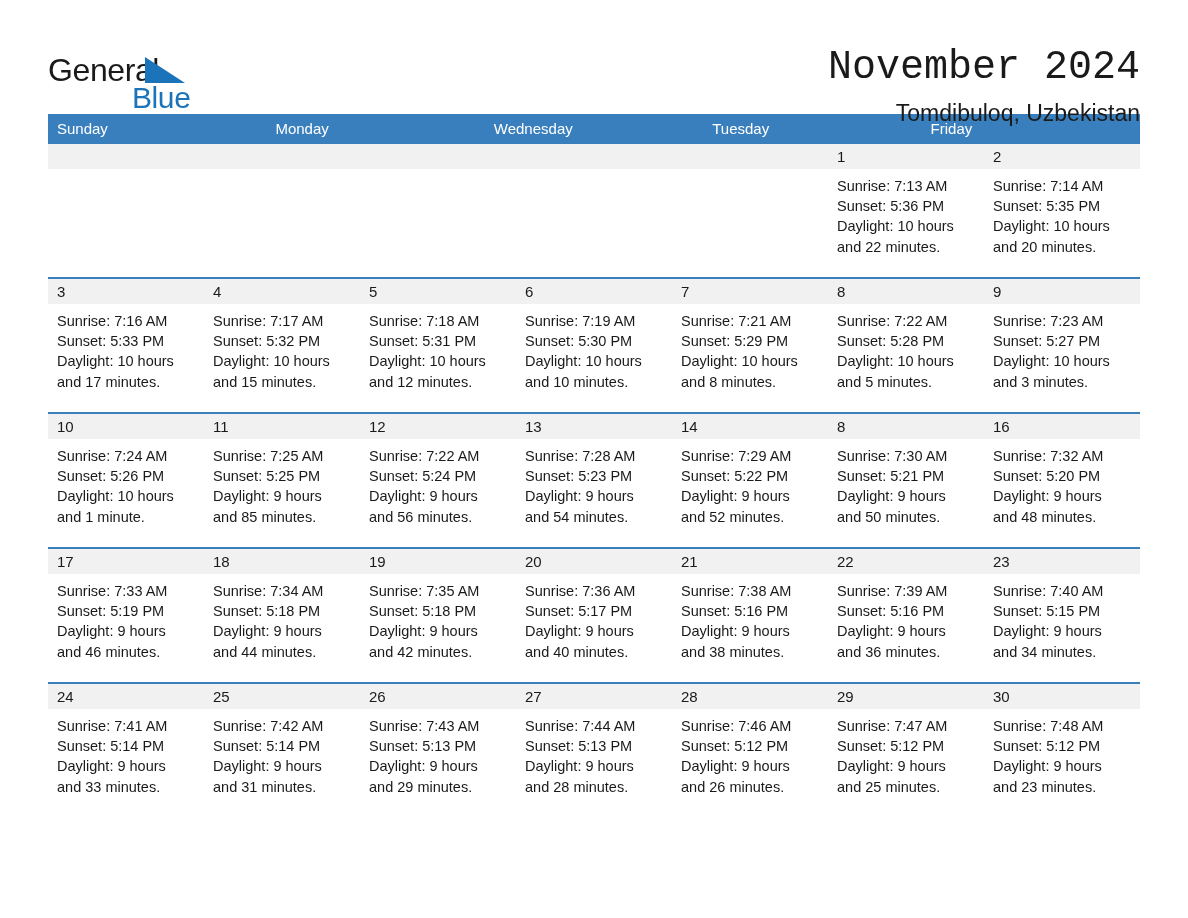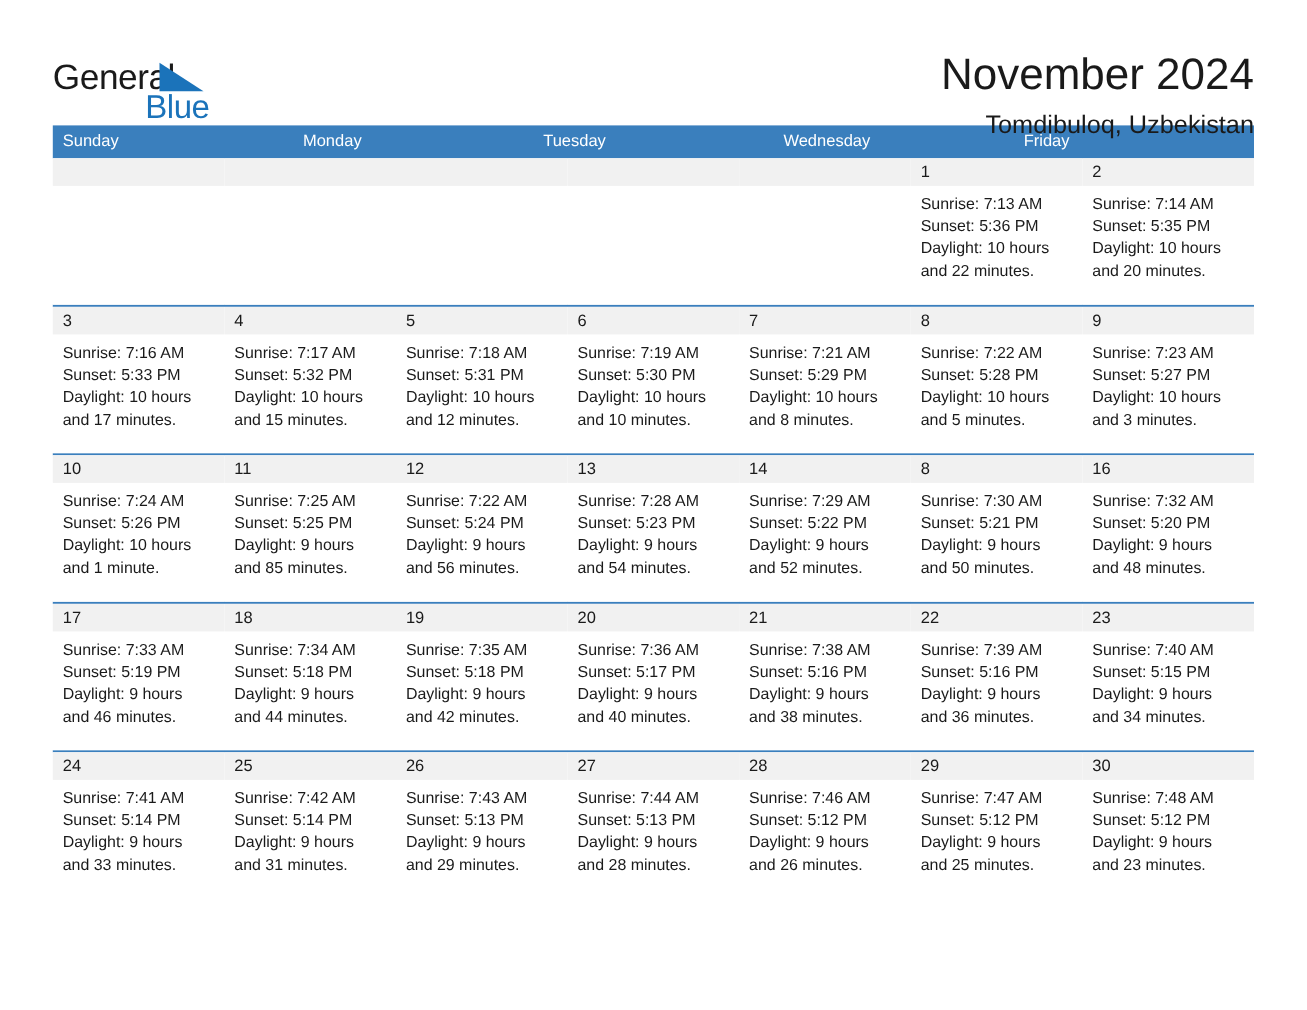--- a/index.html
+++ b/index.html
@@ -60,20 +60,21 @@
     text-align: right;
     flex: 1 1 auto;
     padding-top: 0px;
   }
   .month-title {
     font-size: 40px;
     font-weight: 400;
     color: #1a1a1a;
     line-height: 1.12;
     letter-spacing: 0px;
+    font-family: Liberation Mono, monospace;
   }
   .location {
     font-size: 23px;
     font-weight: 400;
     color: #1a1a1a;
     line-height: 1.3;
     margin-top: 8px;
   }
 
   
@@ -144,22 +145,22 @@
       <div class="month-title">November 2024</div>
       <div class="location">Tomdibuloq, Uzbekistan</div>
     </div>
 
   </div>
 
   <div class="calendar">
     <div class="weekday-row" id="weekday-row">
         <div class="weekday">Sunday</div>
         <div class="weekday">Monday</div>
+        <div class="weekday">Wednesday</div>
         <div class="weekday">Tuesday</div>
-        <div class="weekday">Wednesday</div>
         <div class="weekday">Friday</div>
         <div class="weekday">Thursday</div>
         <div class="weekday">Saturday</div>
       </div>
     <div id="weeks-container">
         <div class="week-row first">
           <div class="day-cell empty">
             <div class="day-num-band"></div>
             <div class="day-body"></div>
           </div>

